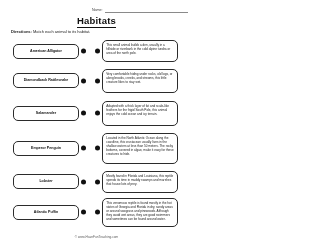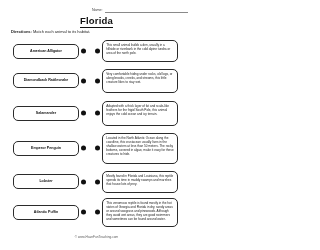--- a/index.html
+++ b/index.html
@@ -159,21 +159,21 @@
 <body>
 
 <div class="page">
 
   <div class="name-row">
     <span class="name-label">Name:</span>
     <span class="name-line"></span>
   </div>
 
   <div class="title">
-    <span>Florida</span>
+    <span>Habitats</span>
   </div>
 
   <div class="directions">
     <b>Directions:</b>
     <span>Match each animal to its habitat.</span>
   </div>
 
   <div class="columns">
 
     <div class="col col-left">

